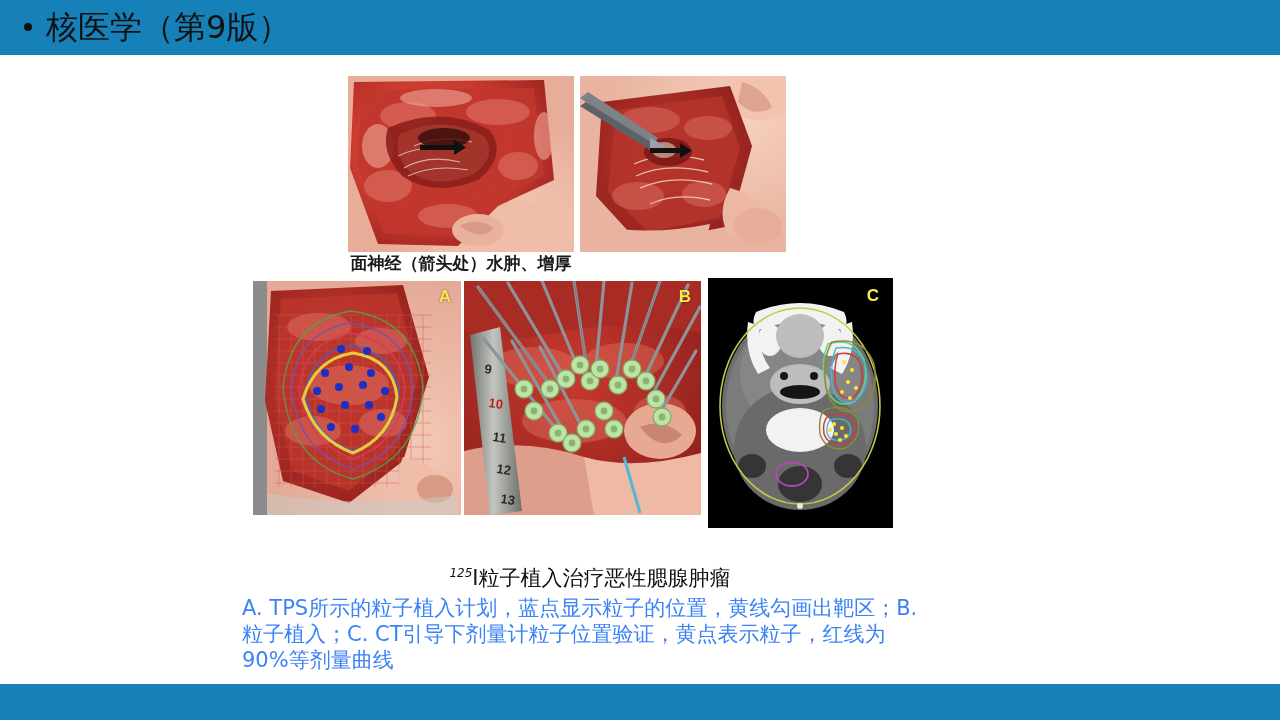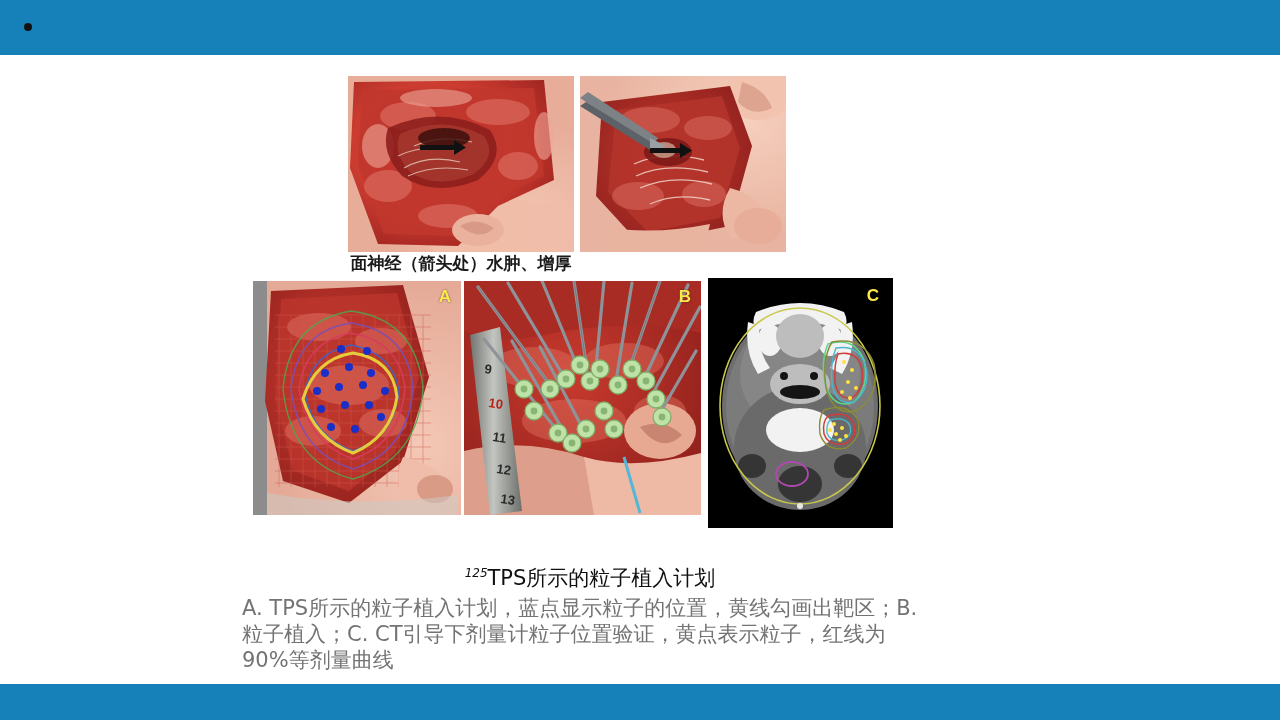--- a/index.html
+++ b/index.html
@@ -115,32 +115,33 @@
   }
   .main-caption-body {
     position: absolute;
     left: 242px;
     top: 540px;
     width: 690px;
     text-align: left;
     font-family: "DejaVu Sans", "Liberation Sans", sans-serif;
     font-size: 21px;
     line-height: 26px;
-    color: #737373;
+    color: #3b82f6;
     letter-spacing: 0px;
   }
 </style>
 </head>
 <body>
 
 <div class="slide">
 
   <div class="header-bar">
     <div class="header-title-row">
       <span class="bullet-dot"></span>
+      <span class="header-title">核医学（第9版）</span>
     </div>
   </div>
 
   <div class="figure-area">
 
     <div class="photo" style="left:348px; top:21px; width:226px; height:176px;">
       <svg width="226" height="176" viewBox="0 0 226 176">
         <defs>
           <radialGradient id="fnSkin" cx="75%" cy="85%" r="60%">
             <stop offset="0%" stop-color="#f4c7b4"></stop>
@@ -462,21 +463,21 @@
             <circle cx="122" cy="152" r="2"></circle>
             <circle cx="132" cy="162" r="2"></circle>
         </g>
         <ellipse cx="84" cy="196" rx="16" ry="12" fill="none" stroke="#b049b0" stroke-width="1.8"></ellipse>
         <circle cx="92" cy="228" r="3" fill="#e8e8e8"></circle>
       </svg>
       <span class="panel-letter" style="right:14px; top:8px;">C</span>
     </div>
 
     <div class="main-caption-title">
-      <sup>125</sup><span>TPS所示的粒子植入计划</span>
+      <sup>125</sup><span>I粒子植入治疗恶性腮腺肿瘤</span>
     </div>
     <div class="main-caption-body">A. TPS所示的粒子植入计划，蓝点显示粒子的位置，黄线勾画出靶区；B. 粒子植入；C. CT引导下剂量计粒子位置验证，黄点表示粒子，红线为90%等剂量曲线</div>
 
   </div>
 
   <div class="footer-bar"></div>
 
 </div>
 
 </body></html>

